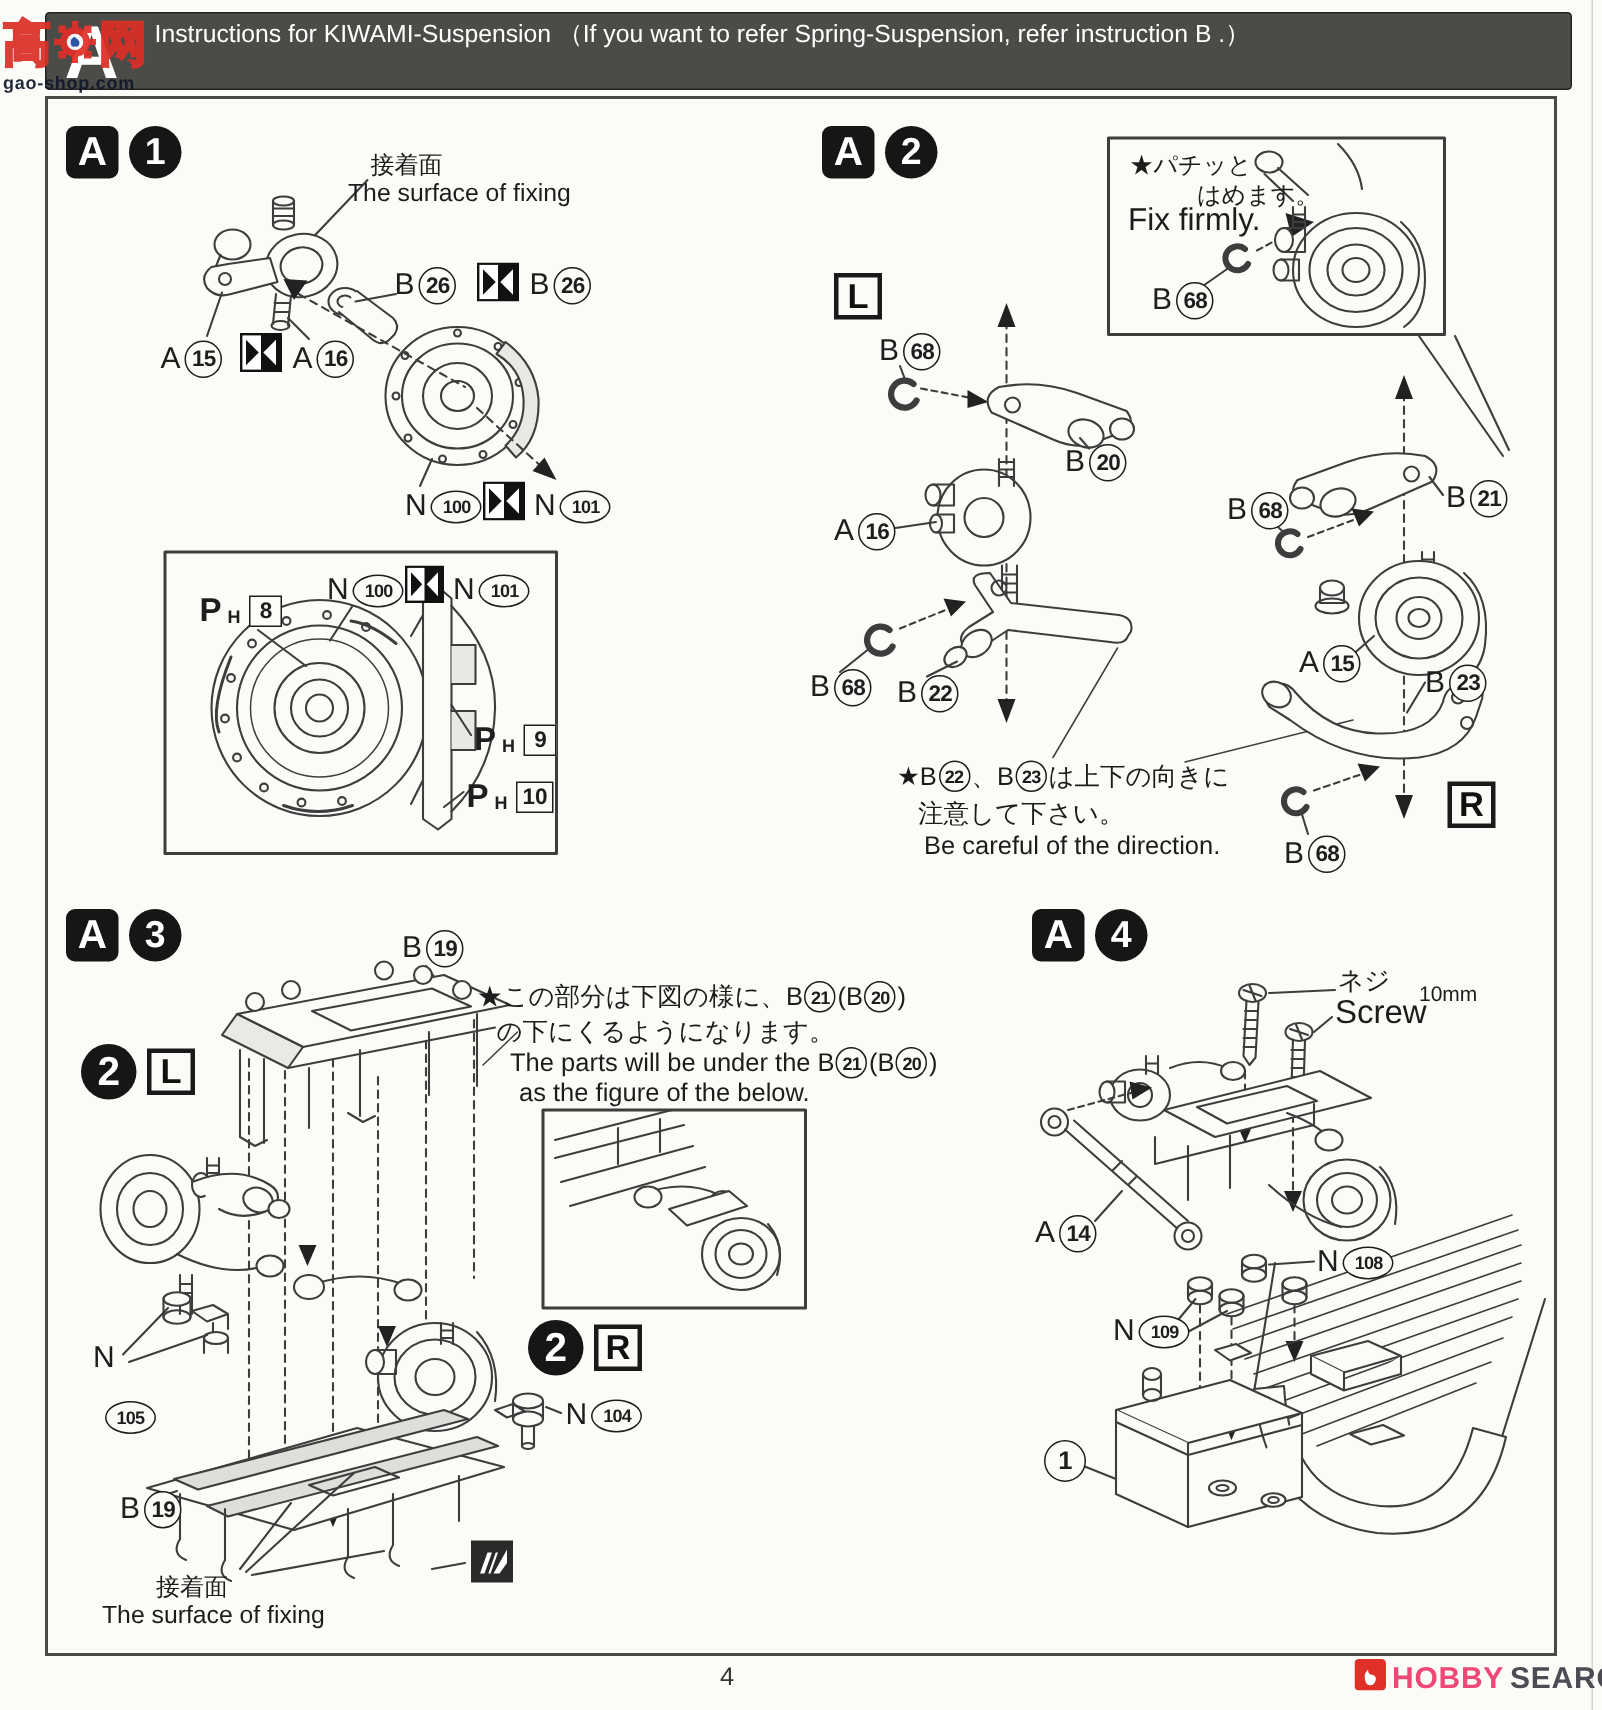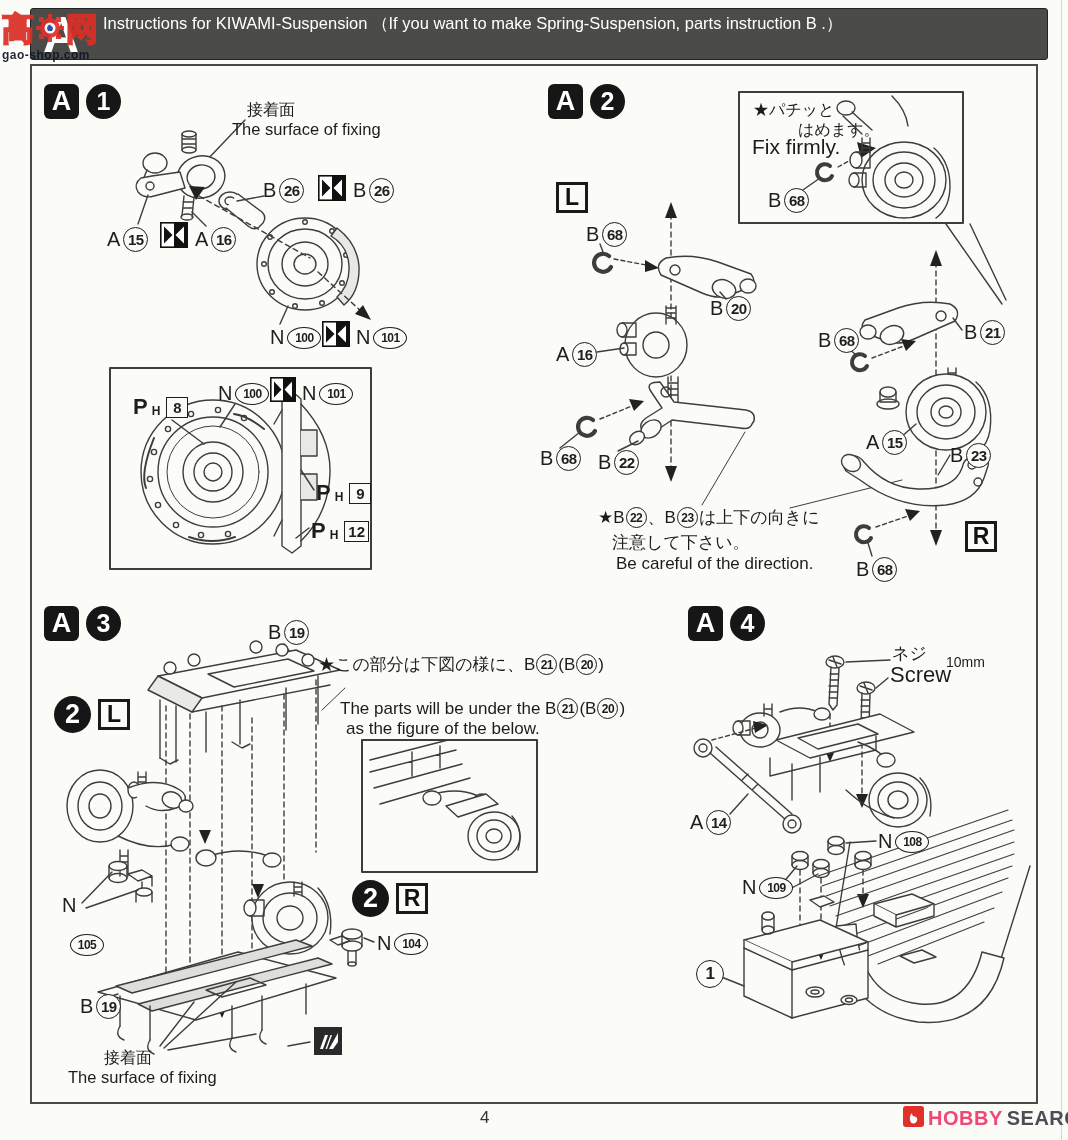--- a/index.html
+++ b/index.html
@@ -48,21 +48,21 @@
 .glue-icon{position:absolute}
 </style>
 </head>
 <body>
 
 <div class="page">
 
 <div class="hdr-bar">
   <div class="hdr-a">A</div>
   <div class="hdr-text">
-    <div class="hdr-en">Instructions for KIWAMI-Suspension （If you want to make Spring-Suspension, parts instruction B .）</div>
+    <div class="hdr-en">Instructions for KIWAMI-Suspension （If you want to refer Spring-Suspension, refer instruction B .）</div>
   </div>
 </div>
 <div class="border-box"></div>
 <div class="scan-edge"></div>
 
 <div class="watermark">
   <div class="wm-row">
     <span class="wm-char">高</span>
     <span><svg width="28" height="28" viewBox="0 0 28 28">
             <g fill="#e03028">
@@ -488,21 +488,21 @@
       <span class="sqbox">8</span>
     </div>
 <div class="callout" style="left:316px;top:480px">
       <span class="ph-p">P</span>
       <span class="ph-h">H</span>
       <span class="sqbox">9</span>
     </div>
 <div class="callout" style="left:311px;top:518px">
       <span class="ph-p">P</span>
       <span class="ph-h">H</span>
-      <span class="sqbox">12</span>
+      <span class="sqbox">10</span>
     </div>
 
 <div class="sec-badge" style="left:548px;top:84px">
   <span class="badge-sq">A</span>
   <span class="badge-ci">2</span>
 </div>
 <div class="lr-abs" style="left:556px;top:182px"><span class="lrbox">L</span></div>
 <div class="callout" style="left:586px;top:222px">
       <span class="pfx">B</span>
       <span class="circ">68</span>
@@ -576,20 +576,21 @@
   <span class="badge-ci two">2</span>
   <span class="lrbox">L</span>
 </div>
 <div class="note-line" style="left:318px;top:653px">
   <span>★この部分は下図の様に、B</span>
       <span class="circ sm">21</span>
       <span>(B</span>
       <span class="circ sm">20</span>
       <span>)</span>
 </div>
+<div class="note-line" style="left:331px;top:676px">の下にくるようになります。</div>
 <div class="note-line" style="left:340px;top:698px">
   <span>The parts will be under the B</span>
       <span class="circ sm">21</span>
       <span>(B</span>
       <span class="circ sm">20</span>
       <span>)</span>
 </div>
 <div class="note-line" style="left:346px;top:719px">as the figure of the below.</div>
 
 <div class="jp-label" style="left:62px;top:894px;font-size:20px">N</div>

